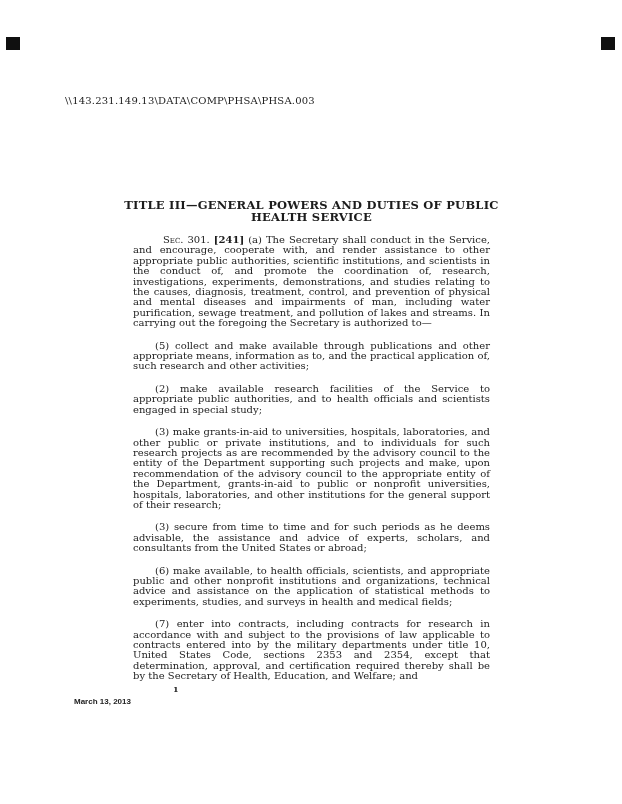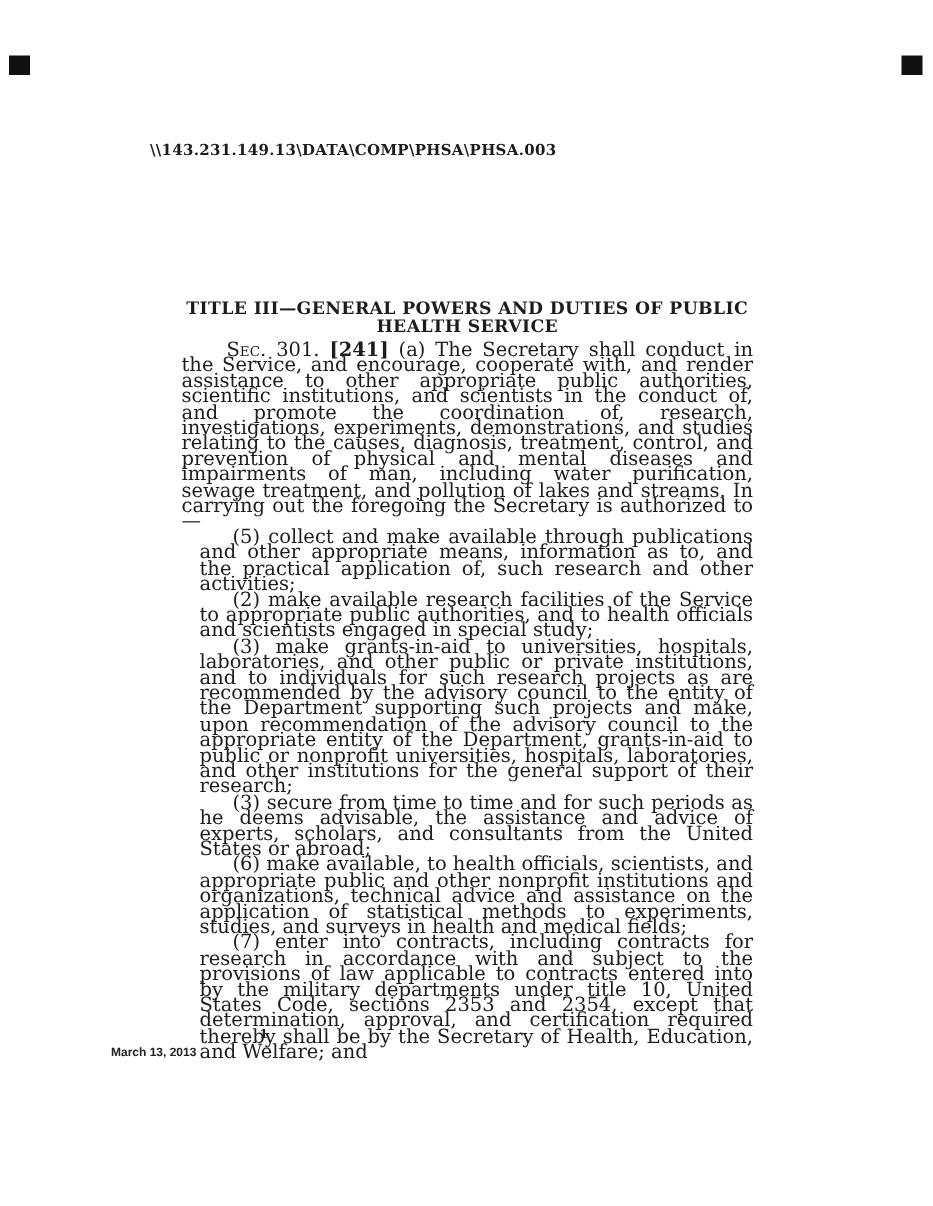--- a/index.html
+++ b/index.html
@@ -16,22 +16,22 @@
   .reg-mark {
     position: absolute; top: 37px;
     width: 14px; height: 13px;
     background: #101010;
   }
   .reg-mark.left  { left: 6px; }
   .reg-mark.right { left: 601px; }
 
   .file-path {
     position: absolute; left: 65px; top: 95px;
-    font-size: 10px; font-weight: bold;
-    letter-spacing: 0.2px; white-space: nowrap; margin-left: 35px;
+    font-size: 10px; font-weight: normal;
+    letter-spacing: 0.2px; white-space: nowrap;
   }
 
   .content {
     position: absolute; left: 121px; top: 199px; width: 381px;
   }
 
   .doc-title {
     margin: 0; text-align: center;
     font-size: 11.5px; font-weight: bold;
     line-height: 12px; letter-spacing: 0.25px;
@@ -44,22 +44,22 @@
     font-variant: small-caps; letter-spacing: 0.4px;
   }
   .in-general {
     margin: 8px 0 0 0; text-align: center;
     font-size: 8.5px; font-weight: normal;
     font-variant: small-caps; letter-spacing: 0.6px;
   }
 
   .body-text { margin-top: 6px; }
   .body-text p {
-    margin: 0;
-    font-size: 13px; line-height: 10.4px;
+    margin: 12px;
+    font-size: 10px; line-height: 10.4px;
     text-align: justify;
   }
   .para-first { text-indent: 30px; }
   .list-item  { margin-left: 12px !important; text-indent: 22px; }
 
   .sc { font-variant: small-caps; }
   .bracket { font-weight: bold; }
 
   .footer-date {
     position: absolute; left: 74px; top: 697px;

